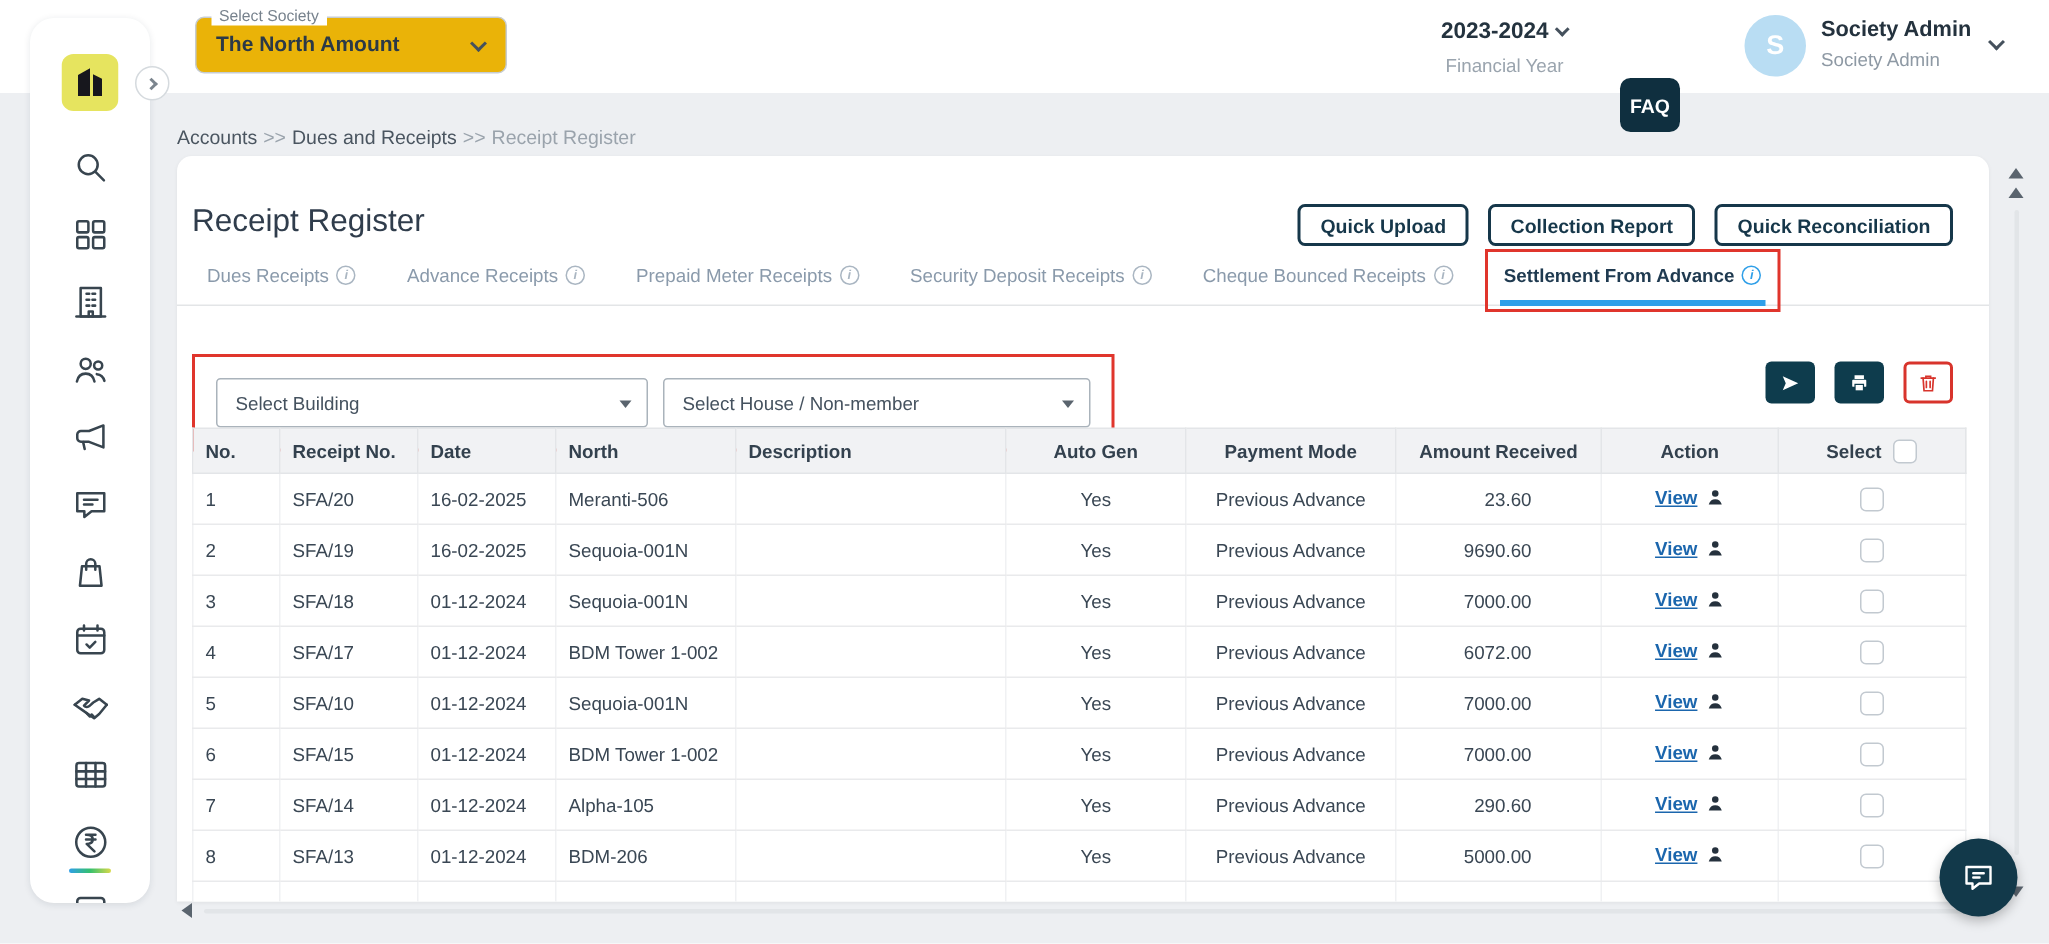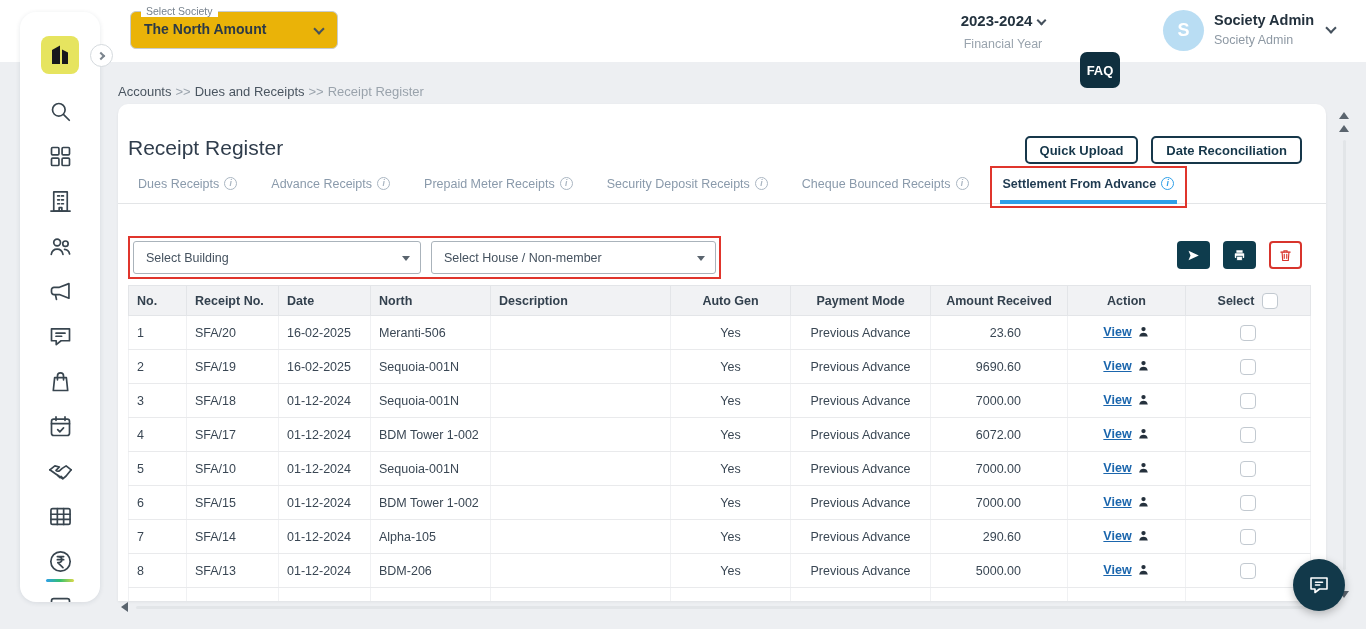--- a/index.html
+++ b/index.html
@@ -71,21 +71,21 @@
     color:#8a9aab; cursor:pointer; white-space:nowrap; }
   .tab .info { width:13px; height:13px; border:1px solid currentColor; border-radius:50%; font-size:8.5px;
     line-height:11px; text-align:center; color:#aab6c2; font-style:italic; font-weight:700; }
   .tab.active { color:#1f3a50; font-weight:700; }
   .tab.active .info { color:#2f9fe8; }
   .tab.active::after { content:""; position:absolute; left:-3px; right:-3px; bottom:0; height:4px; background:#2f9fe8; }
   .red-frame { position:absolute; left:-13px; right:-13px; top:2px; bottom:-4px; border:2px solid #e0352c;
     pointer-events:none; }
 
   
-  .filter-frame { position:absolute; left:10px; top:132px; display:flex; gap:10px; padding:3px;
+  .filter-frame { position:absolute; left:10px; top:132px; display:flex; gap:10px; padding:14px;
     border:2px solid #e0352c;align-items:flex-end; }
   .select-box { position:relative; width:288px; height:33px; border:1px solid #aab3bb; border-radius:3px;
     background:#fff; font-size:12.5px; color:#45525f; display:flex; align-items:center; padding:0 12px;
     cursor:pointer; }
   .select-box .tri { position:absolute; right:10px; top:14px; width:0; height:0;
     border-left:4.5px solid transparent; border-right:4.5px solid transparent; border-top:5.5px solid #5a646e; }
 
   
   .tool-btns { position:absolute; right:24px; top:137px; display:flex; gap:13px; }
   .icon-btn { width:33px; height:28px; border-radius:4px; display:flex; align-items:center; justify-content:center;
@@ -257,21 +257,22 @@
   <div class="expand-btn">
       <span class="caret"></span>
     </div>
 
   <div class="breadcrumb"><span class="crumb">Accounts</span><span class="sep">&gt;&gt;</span><span class="crumb">Dues and Receipts</span><span class="sep">&gt;&gt;</span><span class="crumb last">Receipt Register</span></div>
 
   <div class="card">
     <div class="page-title">Receipt Register</div>
     <div class="page-actions">
         <button class="hbtn">Quick Upload</button>
-        <button class="hbtn">Date Reconciliation</button>
+        <button class="hbtn">Collection Report</button>
+        <button class="hbtn">Quick Reconciliation</button>
       </div>
 
     <div class="tab-bar">
         <div class="tab">
           <span>Dues Receipts</span>
           <span class="info">i</span>
         </div>
         <div class="tab">
           <span>Advance Receipts</span>
           <span class="info">i</span>

